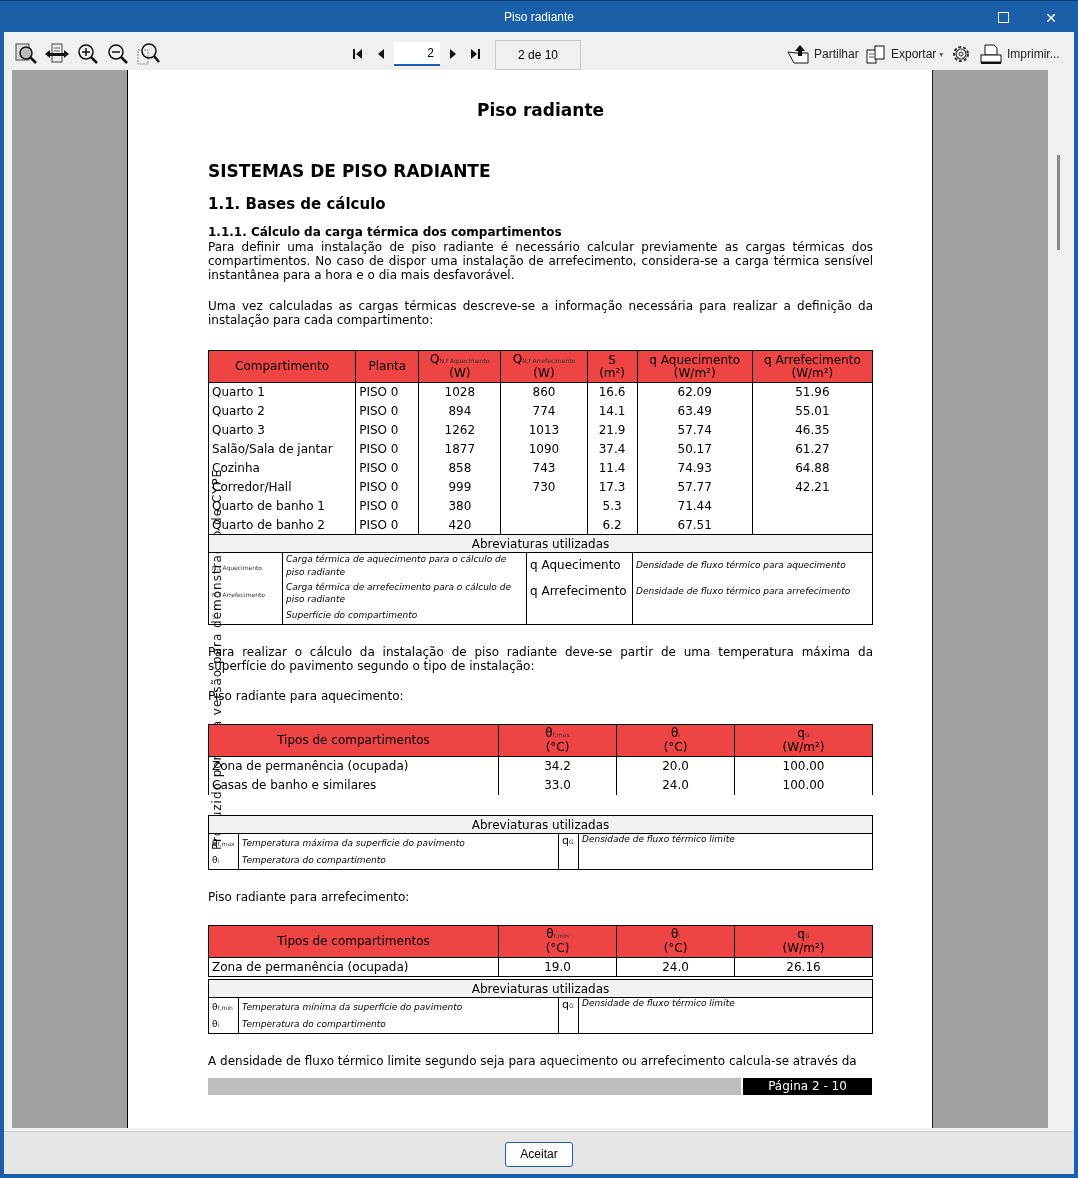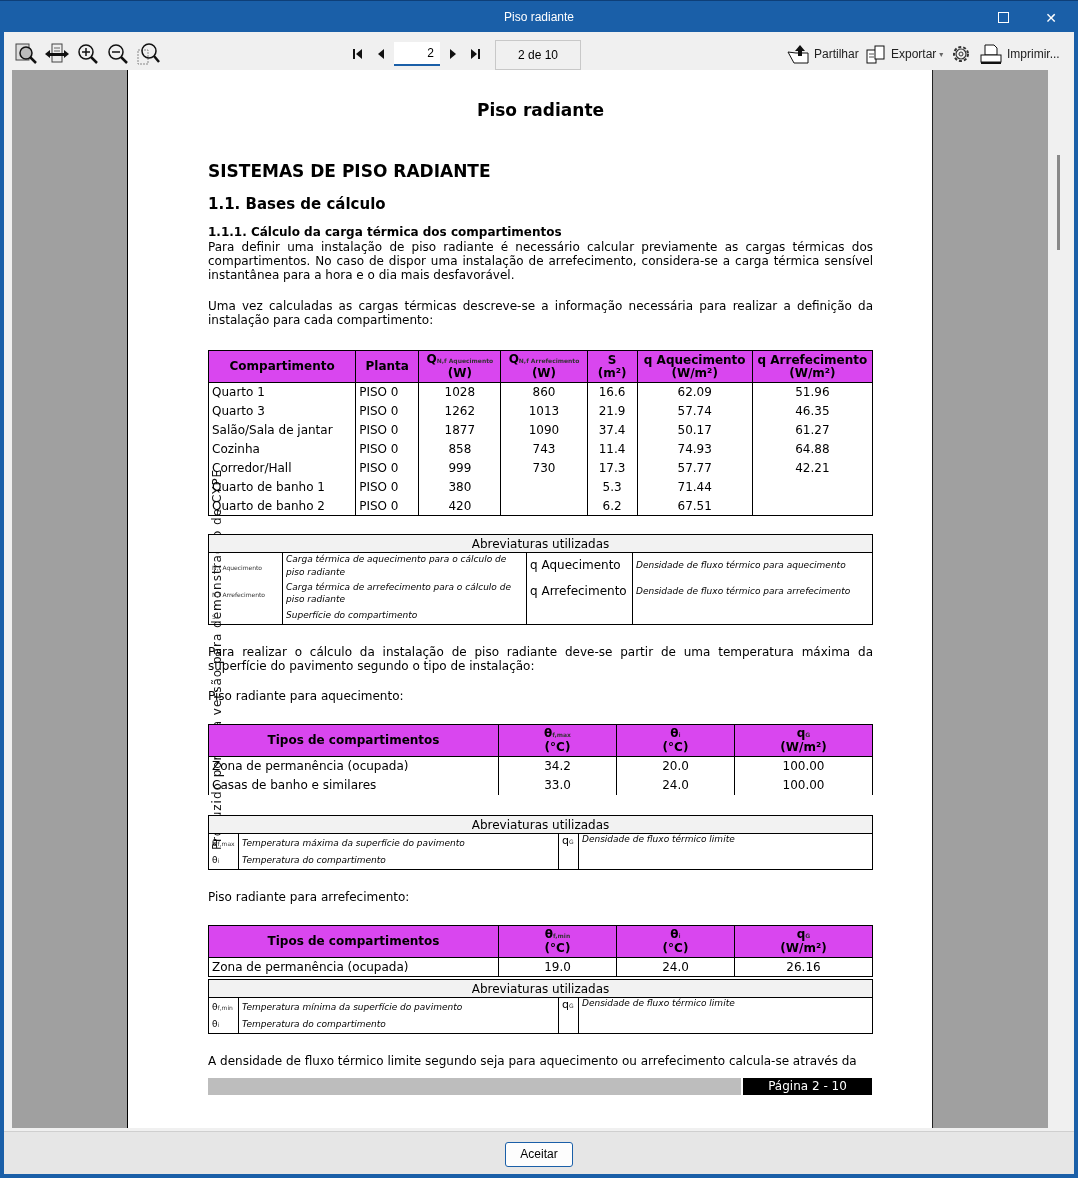--- a/index.html
+++ b/index.html
@@ -26,21 +26,21 @@
 .page{position:absolute;left:115px;top:0;width:806px;height:1060px;background:#fff;border-left:1px solid #000;border-right:1px solid #222}
 .doc{position:absolute;left:80px;top:0;width:665px;font-family:"DejaVu Sans",sans-serif;color:#000}
 .doc-title{position:absolute;top:30px;left:0;width:665px;text-align:center;font-weight:bold;font-size:17px}
 .h1{position:absolute;top:91px;left:0;font-weight:bold;font-size:17px}
 .h2{position:absolute;top:125px;left:0;font-weight:bold;font-size:15px}
 .h3{position:absolute;top:155px;left:0;font-weight:bold;font-size:12px}
 .p{position:absolute;left:0;width:665px;font-size:12px;line-height:14px;text-align:justify}
 table{border-collapse:collapse;font-size:12px}
 .t{position:absolute;left:0;width:665px}
 .t td,.t th{border:1px solid #000;padding:0 3px}
-.t th{background:#d946ef;font-weight:bold;line-height:13px}
+.t th{background:#ef4444;font-weight:normal;line-height:13px}
 .nob td{border-top:none;border-bottom:none}
 .c{text-align:center}
 .sub{font-size:6px;color:#333}
 .it{font-style:italic;font-size:9px}
 .abbr-head{background:#f2f2f2;text-align:center}
 .footer-bar{position:absolute;left:0;top:1008px;width:533px;height:17px;background:#bdbdbd}
 .footer-page{position:absolute;left:535px;top:1008px;width:129px;height:17px;background:#000;color:#fff;text-align:center;font-size:12px;line-height:17px}
 .watermark{position:absolute;left:82px;top:780px;transform:rotate(-90deg);transform-origin:0 0;white-space:nowrap;font-size:12px;color:#111;letter-spacing:1px}
 .bottom{position:absolute;left:0;top:1099px;width:1070px;height:43px;background:#e6e6e6;border-top:1px solid #cfcfcf}
 .ok-btn{position:absolute;left:501px;top:10px;width:68px;height:25px;border:1px solid #1a5fa8;border-radius:3px;background:#fdfdfd;font-size:12px;text-align:center;line-height:23px;cursor:pointer;font-family:"Liberation Sans",sans-serif}
@@ -184,20 +184,29 @@
                 <tr class="nob" style="height: 19px;">
                   <td>Quarto 1</td>
                   <td>PISO 0</td>
                   <td class="c">1028</td>
                   <td class="c">860</td>
                   <td class="c">16.6</td>
                   <td class="c">62.09</td>
                   <td class="c">51.96</td>
                 </tr>
                 <tr class="nob" style="height: 19px;">
+                  <td>Quarto 2</td>
+                  <td>PISO 0</td>
+                  <td class="c">894</td>
+                  <td class="c">774</td>
+                  <td class="c">14.1</td>
+                  <td class="c">63.49</td>
+                  <td class="c">55.01</td>
+                </tr>
+                <tr class="nob" style="height: 19px;">
                   <td>Quarto 3</td>
                   <td>PISO 0</td>
                   <td class="c">1262</td>
                   <td class="c">1013</td>
                   <td class="c">21.9</td>
                   <td class="c">57.74</td>
                   <td class="c">46.35</td>
                 </tr>
                 <tr class="nob" style="height: 19px;">
                   <td>Salão/Sala de jantar</td>

